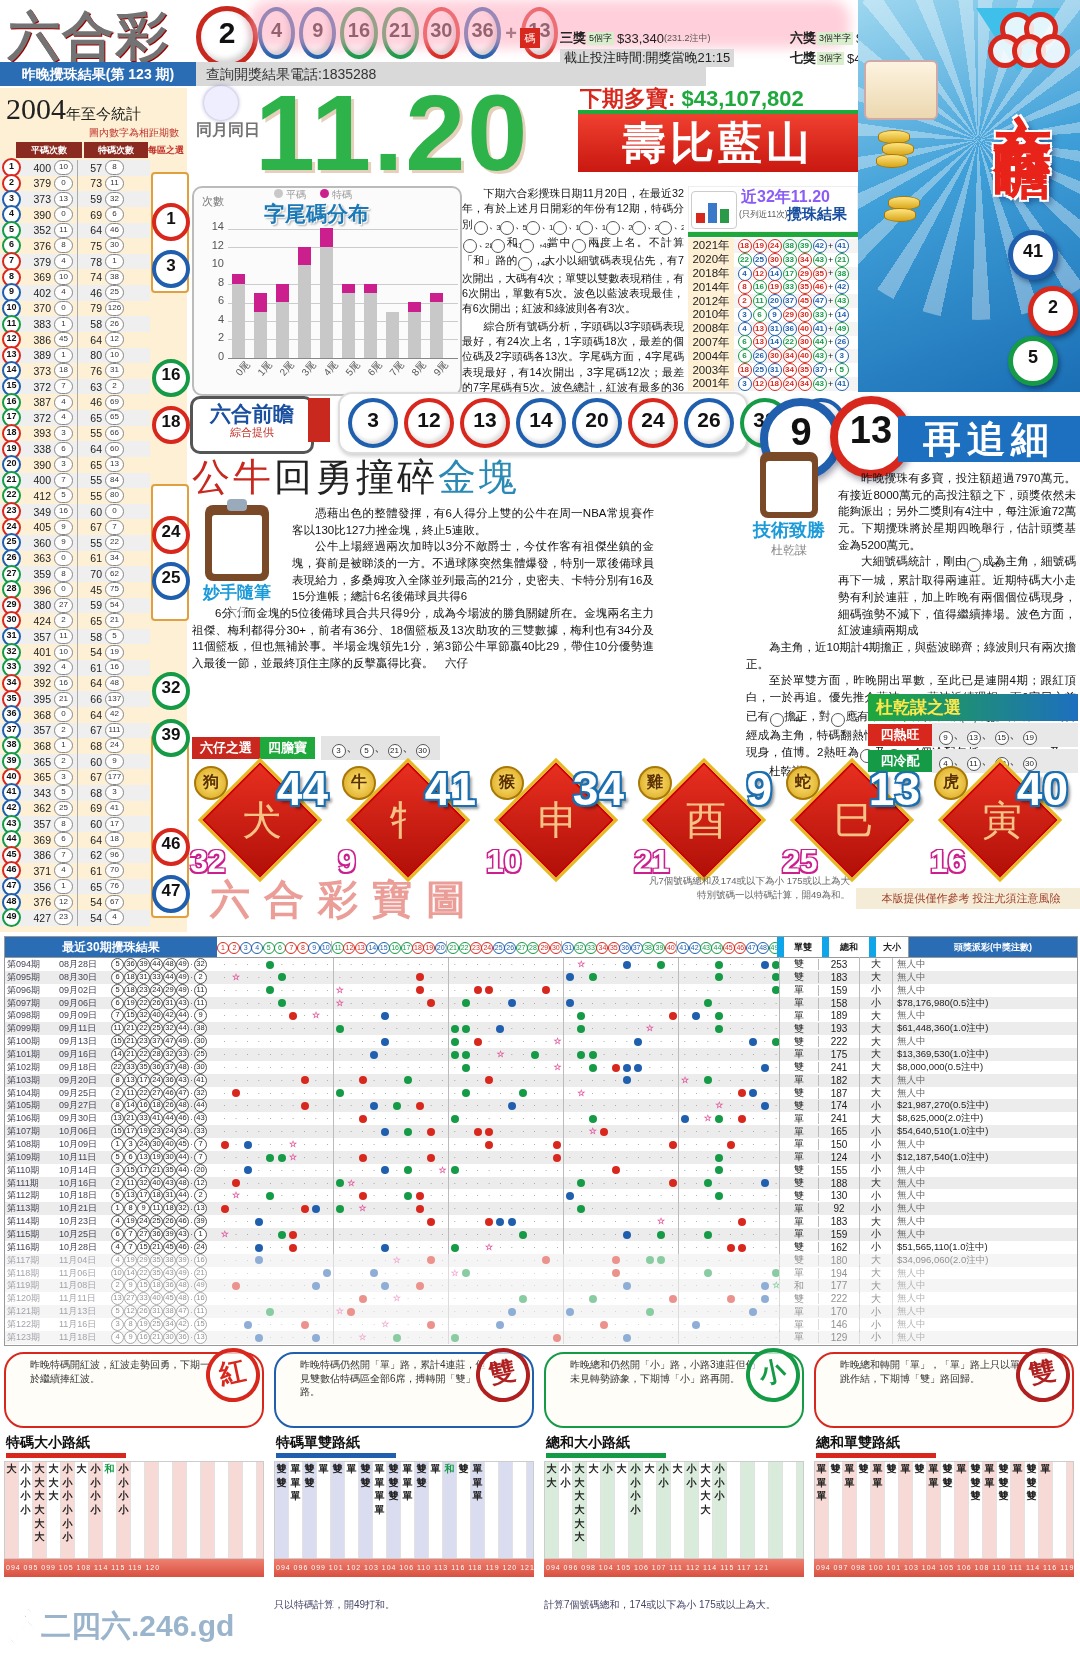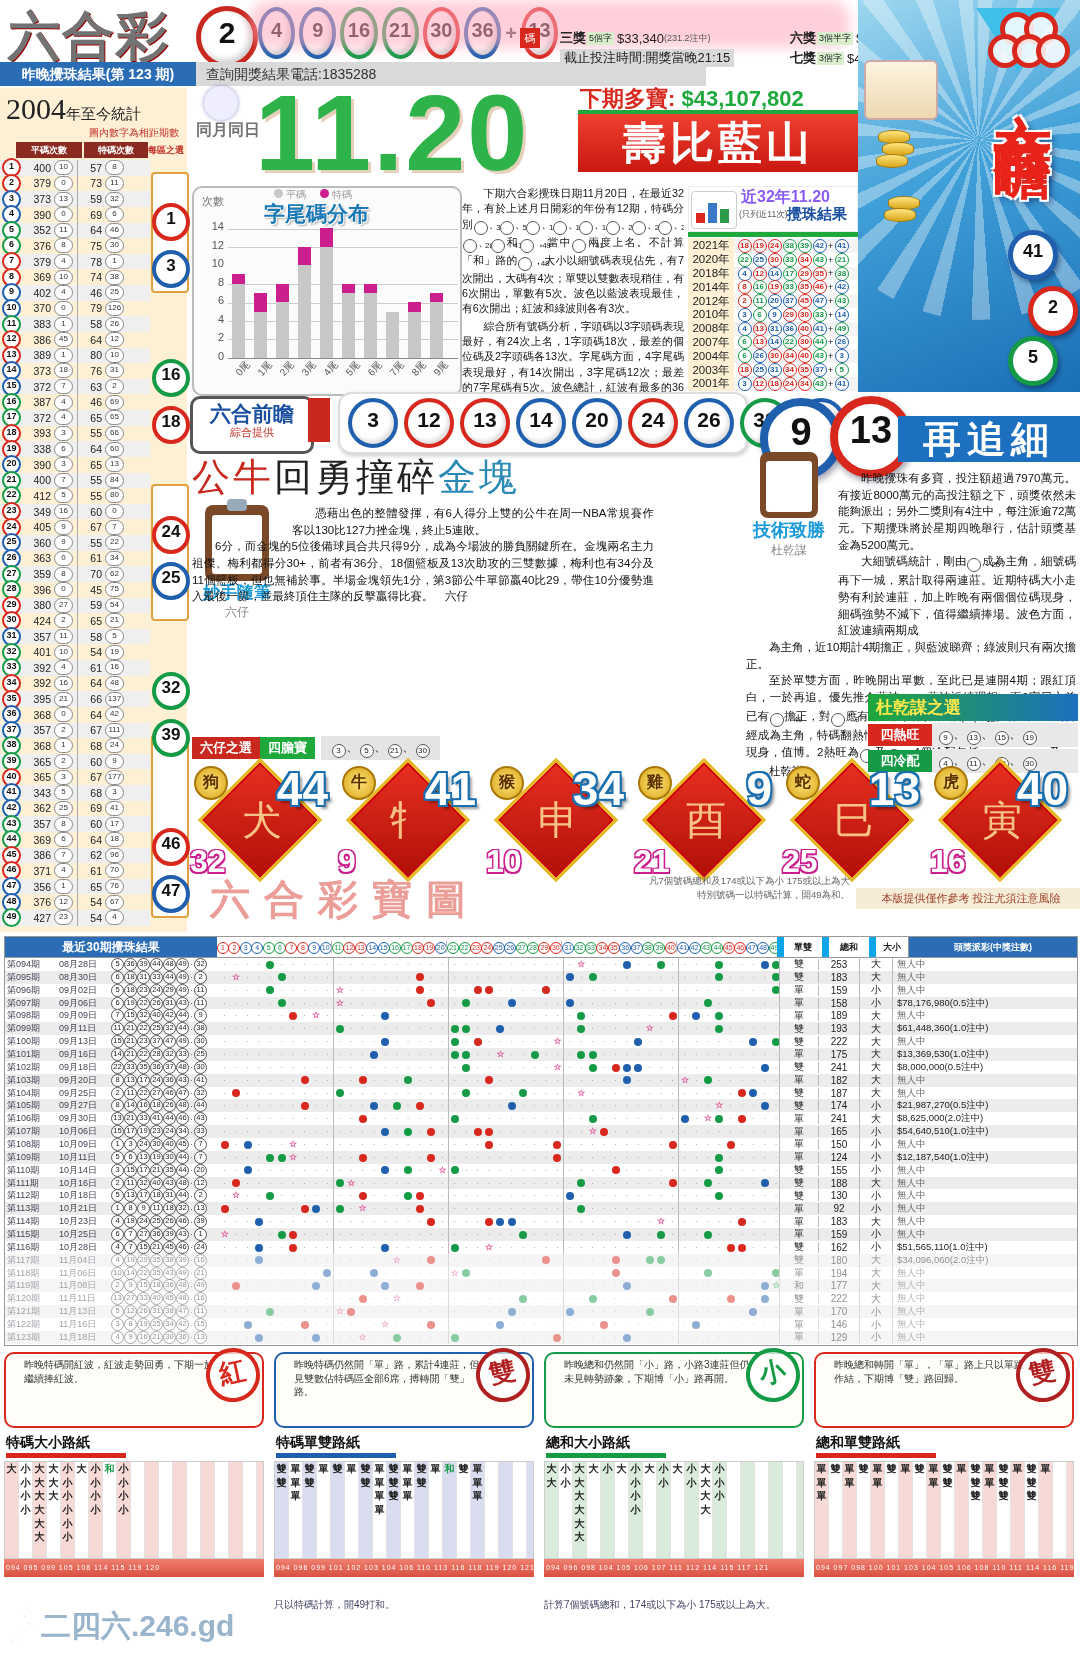--- a/index.html
+++ b/index.html
@@ -167,21 +167,21 @@
   .gempty{color:#999;font-size:8px;}
   .gstar{font-size:9px;font-weight:bold;}
   .bt-pa{width:38px;text-align:center;flex:none;border-left:1px solid #bbb;font-size:10px;}
   .bt-t{width:40px;text-align:center;flex:none;border-left:1px solid #bbb;font-size:10px;}
   .bt-sz{width:32px;text-align:center;flex:none;border-left:1px solid #bbb;font-size:10px;}
   .bt-pay{flex:1;padding-left:4px;border-left:1px solid #bbb;font-size:9.5px;color:#666;}
   .bt-pay.win{color:#222;}
   
   .roads{left:4px;top:1352px;width:1072px;height:260px;display:flex;gap:10px;}
   .rpanel{width:260px;flex:none;position:relative;}
-  .rnote{height:66px;border:2px solid;border-radius:10px;background:#fffdf8;font-size:10px;line-height:1.35;padding:4px 44px 2px 18px;color:#333;position:relative;}
+  .rnote{height:66px;border:2px solid;border-radius:20px;background:#fffdf8;font-size:10px;line-height:1.35;padding:4px 44px 2px 24px;color:#333;position:relative;}
   .stamp{position:absolute;right:2px;top:-6px;width:46px;height:46px;border:4px solid;border-radius:50%;font-size:26px;font-weight:bold;text-align:center;line-height:40px;transform:rotate(-12deg);background:rgba(255,255,255,.7);}
   .rtitle{font-size:14px;font-weight:bold;margin:6px 0 0 2px;color:#111;}
   .rtitle i{display:block;height:5px;width:120px;margin-top:1px;}
   .rgrid{margin-top:3px;height:96px;display:flex;border:1px solid #ccc;background:#fff;overflow:hidden;}
   .rcol{width:13px;flex:none;border-right:1px solid #e2e2e2;display:flex;flex-direction:column;}
   .rcell{height:13.7px;font-size:10px;font-weight:bold;text-align:center;line-height:13.7px;color:#222;}
   .rstrip{height:18px;background:linear-gradient(#f08070,#d85040);color:#fff;font-size:7px;line-height:18px;white-space:nowrap;overflow:hidden;padding:0 2px;letter-spacing:1px;}
   .caption{position:absolute;top:246px;font-size:10px;color:#446;}
   
   .wm{left:6px;top:1596px;font-size:30px;font-weight:bold;color:#9ab4cc;text-shadow:1px 1px 0 #fff,-1px -1px 0 #fff;display:flex;align-items:center;}
@@ -916,20 +916,21 @@
 <div class="abs art-title">
   <span class="r">公牛</span><span class="k">回勇撞碎</span><span class="b">金塊</span>
 </div>
 <div class="abs art-icon">
   <div class="clip"></div>
   <div class="t">妙手隨筆</div>
   <div class="s">六仔</div>
 </div>
 <div class="abs art-body">
   <p class="indent" id="art-p1">憑藉出色的整體發揮，有6人得分上雙的公牛在周一NBA常規賽作客以130比127力挫金塊，終止5連敗。</p>
+  <p class="indent" id="art-p2a">公牛上場經過兩次加時以3分不敵爵士，今仗作客有祖傑坐鎮的金塊，賽前是被睇淡的一方。不過球隊突然集體爆發，特別一眾後備球員表現給力，多桑姆攻入全隊並列最高的21分，史密夫、卡特分別有16及15分進帳；總計6名後備球員共得6</p>
   <p id="art-p2b">6分，而金塊的5位後備球員合共只得9分，成為今場波的勝負關鍵所在。金塊兩名主力祖傑、梅利都得分30+，前者有36分、18個籃板及13次助攻的三雙數據，梅利也有34分及11個籃板，但也無補於事。半場金塊領先1分，第3節公牛單節贏40比29，帶住10分優勢進入最後一節，並最終頂住主隊的反擊贏得比賽。　六仔</p>
 </div>
 <div class="abs pickrow">
   <span class="pl">六仔之選</span>
   <span class="ps">四膽寶</span>
   <span class="pn" id="pick-nums"><span class="cn">3</span>、<span class="cn">5</span>、<span class="cn">21</span>、<span class="cn">30</span></span>
 </div>
 
 <div class="abs bigball" id="rc-ball-0" style="left: 760px; top: 398px; border-color: rgb(31, 95, 174);">9</div>
 <div class="abs bigball" id="rc-ball-1" style="left: 830px; top: 396px; border-color: rgb(216, 40, 30);">13</div>

